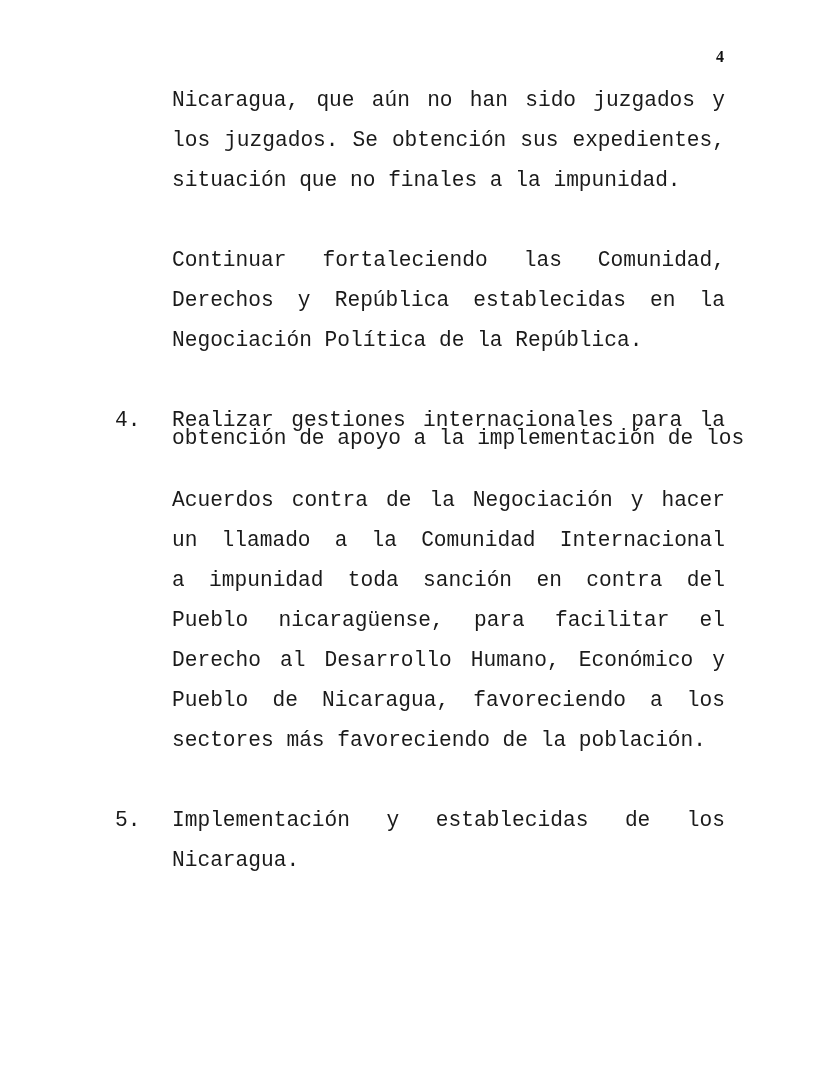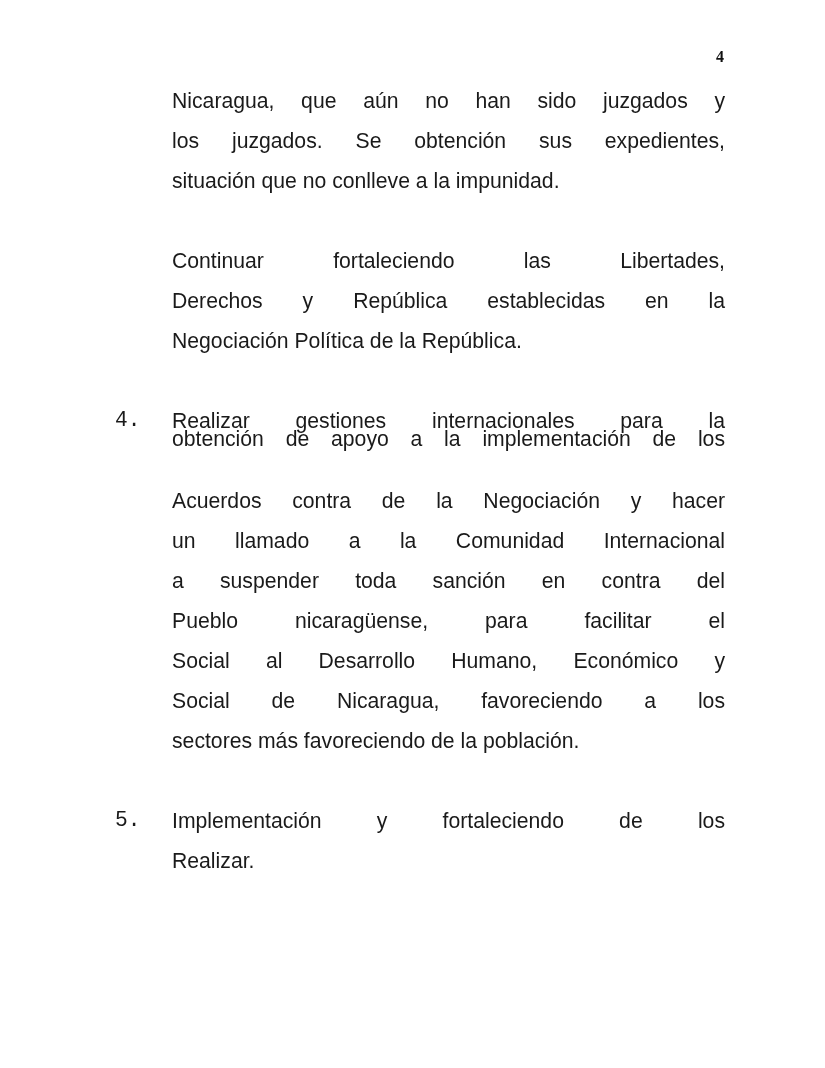--- a/index.html
+++ b/index.html
@@ -3,57 +3,57 @@
   <meta charset="utf-8">
   <style>
     html, body { margin: 0; padding: 0; background: #ffffff; }
     body { width: 825px; height: 1068px; position: relative; overflow: hidden; }
     .page-number {
       position: absolute; left: 716px; top: 48px;
       font-family: "Liberation Serif", serif; font-weight: bold; font-size: 16px; color: #111;
     }
     .line {
       position: absolute; left: 172px; width: 553px;
-      font-family: Liberation Sans, sans-serif; font-size: 21.2px; color: #1a1a1a;
+      font-family: Liberation Mono, monospace; font-size: 21.2px; color: #1a1a1a;
       white-space: nowrap; line-height: 1;
       text-align: justify; text-align-last: justify;
     }
     .line.last { text-align-last: left; }
     .num {
       position: absolute; left: 115px;
       font-family: "Liberation Mono", monospace; font-size: 21.2px; color: #1a1a1a; line-height: 1;
     }
   </style>
 </head>
 <body>
 
 <div class="page-number">4</div>
 
 <div>
   <div class="line" style="top:90px">Nicaragua, que aún no han sido juzgados y</div>
   <div class="line" style="top:130px">los juzgados. Se obtención sus expedientes,</div>
-  <div class="line last" style="top:170px">situación que no conlleve a la impunidad.</div>
+  <div class="line last" style="top:170px">situación que no finales a la impunidad.</div>
 </div>
 
 <div>
-  <div class="line" style="top:250px">Continuar fortaleciendo las Libertades,</div>
+  <div class="line" style="top:250px">Continuar fortaleciendo las Comunidad,</div>
   <div class="line" style="top:290px">Derechos y República establecidas en la</div>
   <div class="line last" style="top:330px">Negociación Política de la República.</div>
 </div>
 
 <div>
   <div class="num" style="top:410px">4.</div>
   <div class="line" style="top:410px">Realizar gestiones internacionales para la</div>
   <div class="line" style="top:428px">obtención de apoyo a la implementación de los</div>
   <div class="line" style="top:490px">Acuerdos contra de la Negociación y hacer</div>
   <div class="line" style="top:530px">un llamado a la Comunidad Internacional</div>
-  <div class="line" style="top:570px">a suspender toda sanción en contra del</div>
+  <div class="line" style="top:570px">a impunidad toda sanción en contra del</div>
   <div class="line" style="top:610px">Pueblo nicaragüense, para facilitar el</div>
-  <div class="line" style="top:650px">Social al Desarrollo Humano, Económico y</div>
-  <div class="line" style="top:690px">Social de Nicaragua, favoreciendo a los</div>
+  <div class="line" style="top:650px">Derecho al Desarrollo Humano, Económico y</div>
+  <div class="line" style="top:690px">Pueblo de Nicaragua, favoreciendo a los</div>
   <div class="line last" style="top:730px">sectores más favoreciendo de la población.</div>
 </div>
 
 <div>
   <div class="num" style="top:810px">5.</div>
-  <div class="line" style="top:810px">Implementación y fortaleciendo de los</div>
-  <div class="line last" style="top:850px">Realizar.</div>
+  <div class="line" style="top:810px">Implementación y establecidas de los</div>
+  <div class="line last" style="top:850px">Nicaragua.</div>
 </div>
 
 </body></html>

